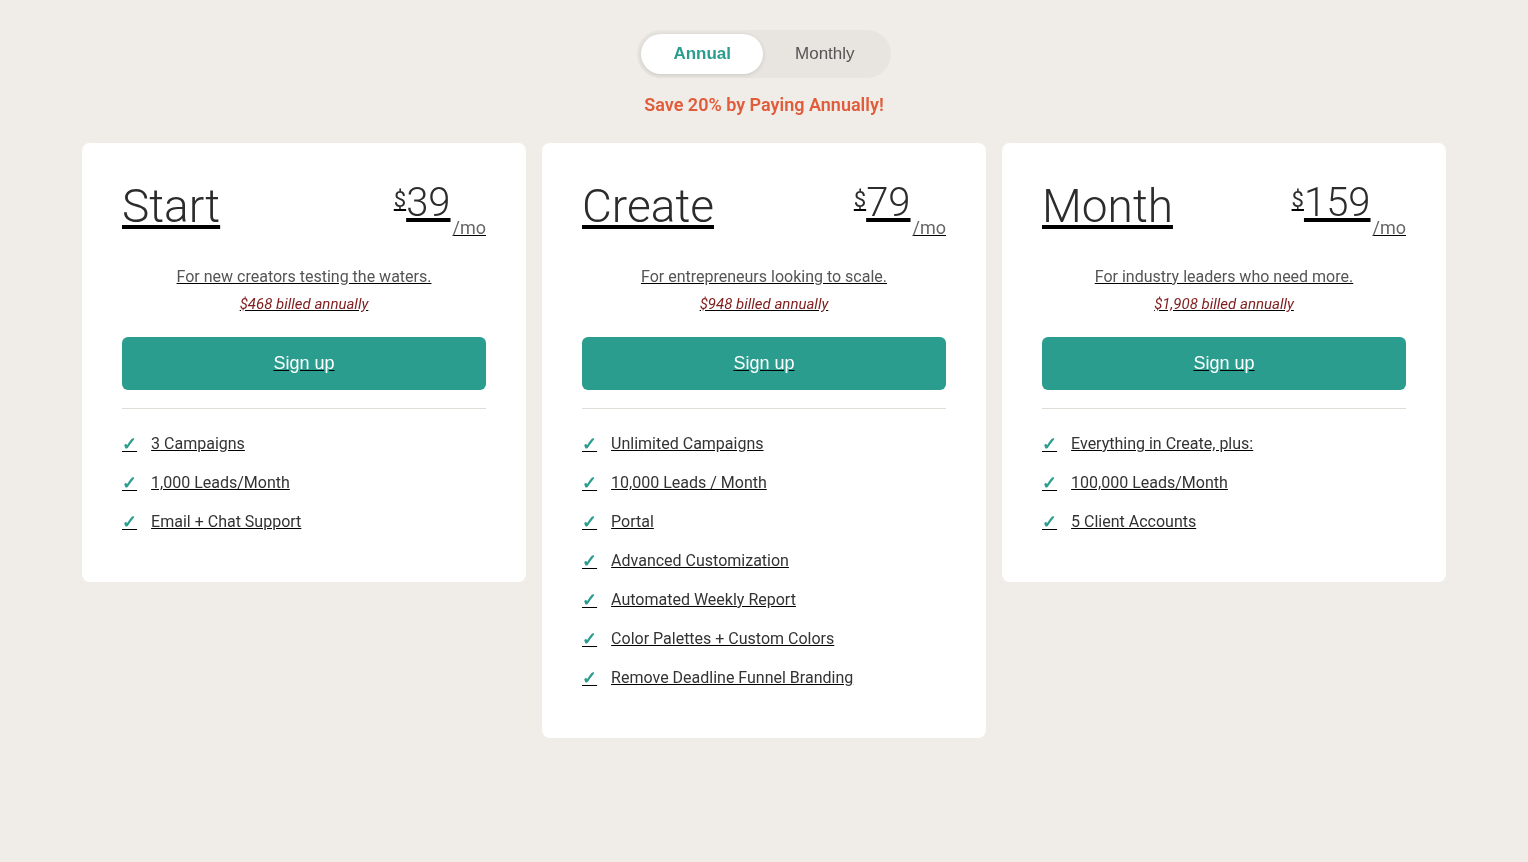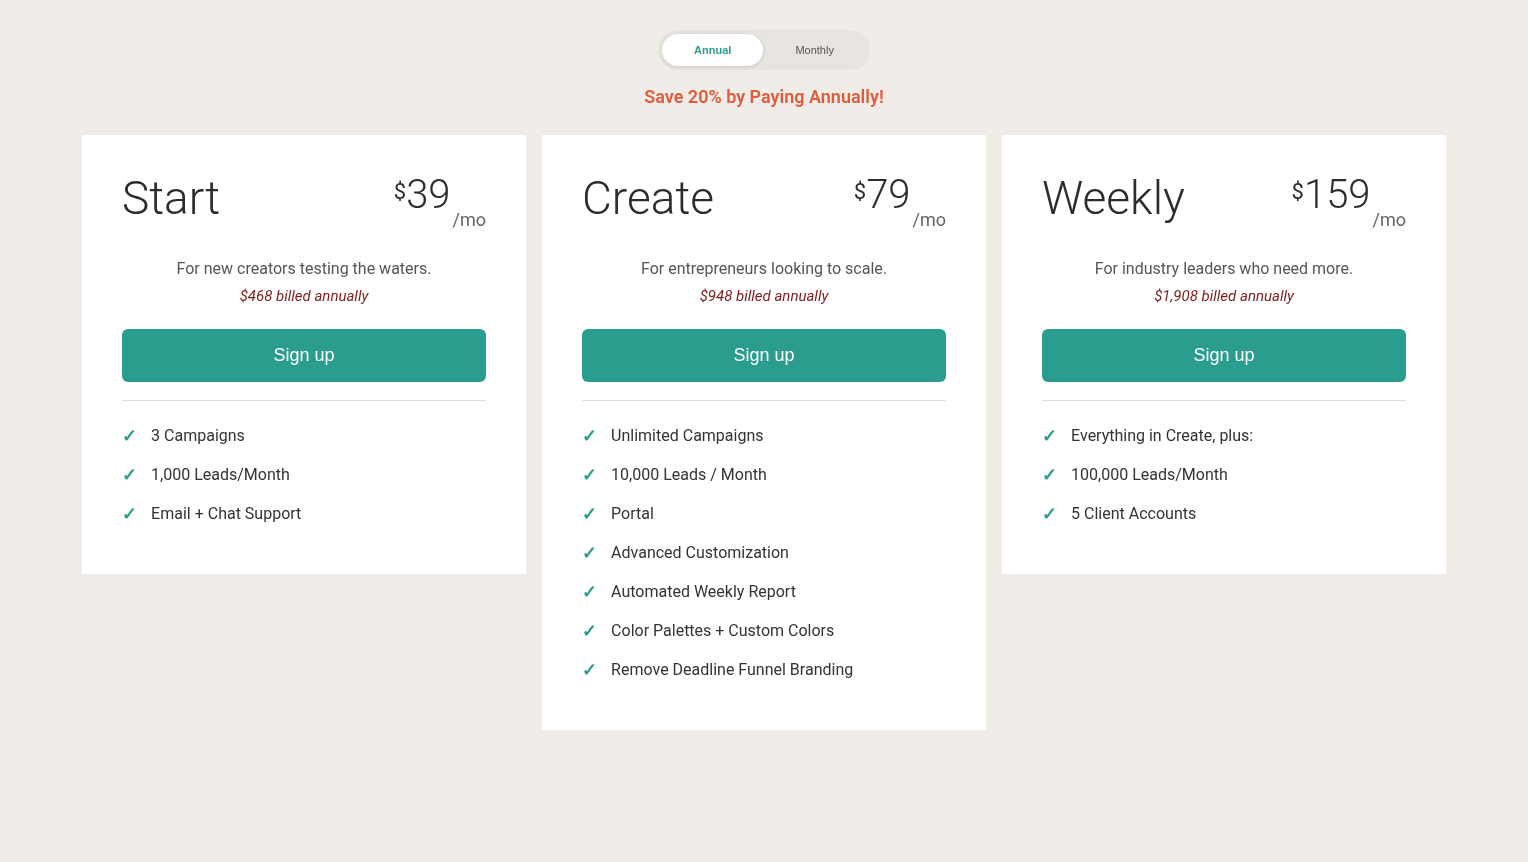--- a/index.html
+++ b/index.html
@@ -25,21 +25,21 @@
       padding: 4px;
       margin-top: 10px;
       margin-bottom: 16px;
     }
 
     .toggle-btn {
       padding: 10px 32px;
       border: none;
       background: transparent;
       border-radius: 50px;
-      font-size: 11px;
+      font-size: 17px;
       font-weight: 500;
       cursor: pointer;
       color: #555;
       transition: all 0.2s;
     }
 
     .toggle-btn.active {
       background: white;
       color: #2a9d8f;
       font-weight: 600;
@@ -56,24 +56,25 @@
     .pricing-container {
       display: flex;
       gap: 0;
       width: 100%;
       max-width: 1380px;
       align-items: flex-start;
     }
 
     .pricing-card {
       background: white;
-      border-radius: 0;
+      border-radius: 8px;
       padding: 40px 40px 50px 40px;
       flex: 1;
       margin: 0 8px;
+      text-decoration: underline;
     }
 
     .card-header {
       display: flex;
       align-items: flex-start;
       justify-content: space-between;
       margin-bottom: 18px;
     }
 
     .plan-name {
@@ -251,21 +252,21 @@
       </li>
       <li class="feature-item">
         <span class="check-icon">✓</span>
         <span>Remove Deadline Funnel Branding</span>
       </li>
     </ul>
   </div>
 
   <div class="pricing-card">
     <div class="card-header">
-      <div class="plan-name">Weekly</div>
+      <div class="plan-name">Month</div>
       <div class="price-block">
         <span class="price-dollar">$</span>
         <span class="price-amount">159</span>
         <span class="price-mo">/mo</span>
       </div>
     </div>
     <p class="plan-description">For industry leaders who need more.</p>
     <p class="billed-annually">$1,908 billed annually</p>
     <button class="signup-btn">Sign up</button>
     <hr class="divider">

